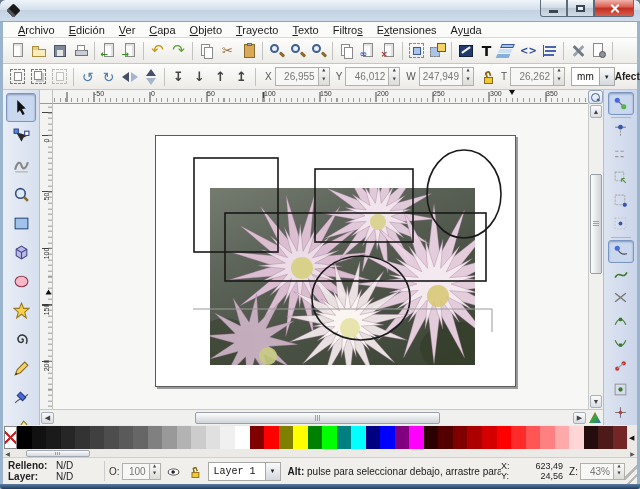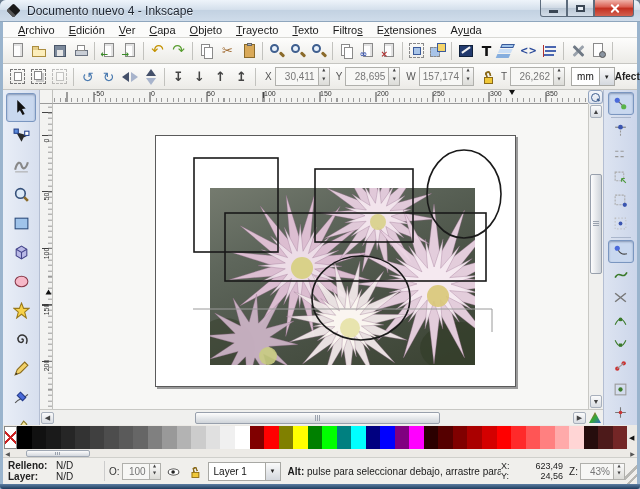--- a/index.html
+++ b/index.html
@@ -175,38 +175,37 @@
   .status{position:absolute;left:3px;right:3px;top:457px;height:27px;background:#f0efec;border-top:1px solid #cfcfcb;
     display:flex;align-items:center;font-size:10px;color:#222;box-sizing:border-box;}
   .fscell{display:grid;grid-template-columns:44px auto;column-gap:4px;line-height:11px;padding-left:5px;width:92px;flex:none;}
   .fscell b{font-weight:bold;}
   .ssep2{width:1px;height:20px;background:#cccccc;margin:0 4px;flex:none;}
   .olabel{color:#333;margin-right:2px;}
   .obox{display:inline-flex;height:15px;border:1px solid #b0b0ac;background:#f7f7f5;align-items:center;}
   .obox .fval{min-width:20px;}
   .micon{width:17px;height:17px;margin-left:4px;flex:none;position:relative;}
   .layerdd{display:inline-flex;height:17px;border:1px solid #a8a8a4;background:#fff;align-items:center;margin-left:5px;flex:none;}
-  .layerdd .ddv{min-width:46px;}
+  .layerdd .ddv{min-width:46px;font-family:Liberation Mono, monospace;}
   .msg{flex:1;margin-left:7px;overflow:hidden;white-space:nowrap;color:#1a1a1a;}
   .msg b{font-weight:bold;}
   .xy{width:62px;flex:none;font-size:9px;line-height:10px;text-align:left;display:grid;grid-template-columns:12px auto;}
   .xy span:nth-child(even){text-align:right;}
   .zl{margin:0 2px 0 6px;}
   .grip{width:12px;height:100%;flex:none;background:
      linear-gradient(135deg,transparent 50%,#b8b8b4 50% 58%,transparent 58% 72%,#b8b8b4 72% 80%,transparent 80%);}
   .bottomedge{position:absolute;left:0;right:0;top:484px;height:5px;background:linear-gradient(#5d7ea2,#1e3c5e);border-radius:0 0 3px 3px;}
 </style>
 </head>
 <body>
 
 <div class="win">
 
   <div class="titlebar">
     <span class="app-icon"></span>
-    <span class="title">Documento nuevo 4 - Inkscape</span>
     <div class="winbtns">
       <span class="wb min">
           <i></i>
         </span>
       <span class="wb max">
           <i></i>
         </span>
       <span class="wb close">
           <i></i>
         </span>
@@ -359,41 +358,41 @@
           <span class="tglyph" style="font-size: 13px; color: rgb(68, 68, 68); font-weight: bold;">↑</span>
         </span>
         <span class="tbi">
           <span class="tglyph" style="font-size: 13px; color: rgb(68, 68, 68); font-weight: bold;">↥</span>
         </span>
         <span class="tsep"></span>
       </span>
     <span class="fld">
       <span class="flabel">X</span>
       <span class="fbox">
-          <span class="fval">30,411</span>
+          <span class="fval">26,955</span>
         </span>
       <span class="spin">
           <i>▲</i>
           <i>▼</i>
         </span>
     </span>
     <span class="fld">
       <span class="flabel">Y</span>
       <span class="fbox">
-          <span class="fval">28,695</span>
+          <span class="fval">46,012</span>
         </span>
       <span class="spin">
           <i>▲</i>
           <i>▼</i>
         </span>
     </span>
     <span class="fld">
       <span class="flabel">W</span>
       <span class="fbox">
-          <span class="fval">157,174</span>
+          <span class="fval">247,949</span>
         </span>
       <span class="spin">
           <i>▲</i>
           <i>▼</i>
         </span>
     </span>
     <span class="tbi" style="margin-left:4px">
         <span class="pix p-lock"></span>
       </span>
     <span class="fld" style="margin-left:2px">

